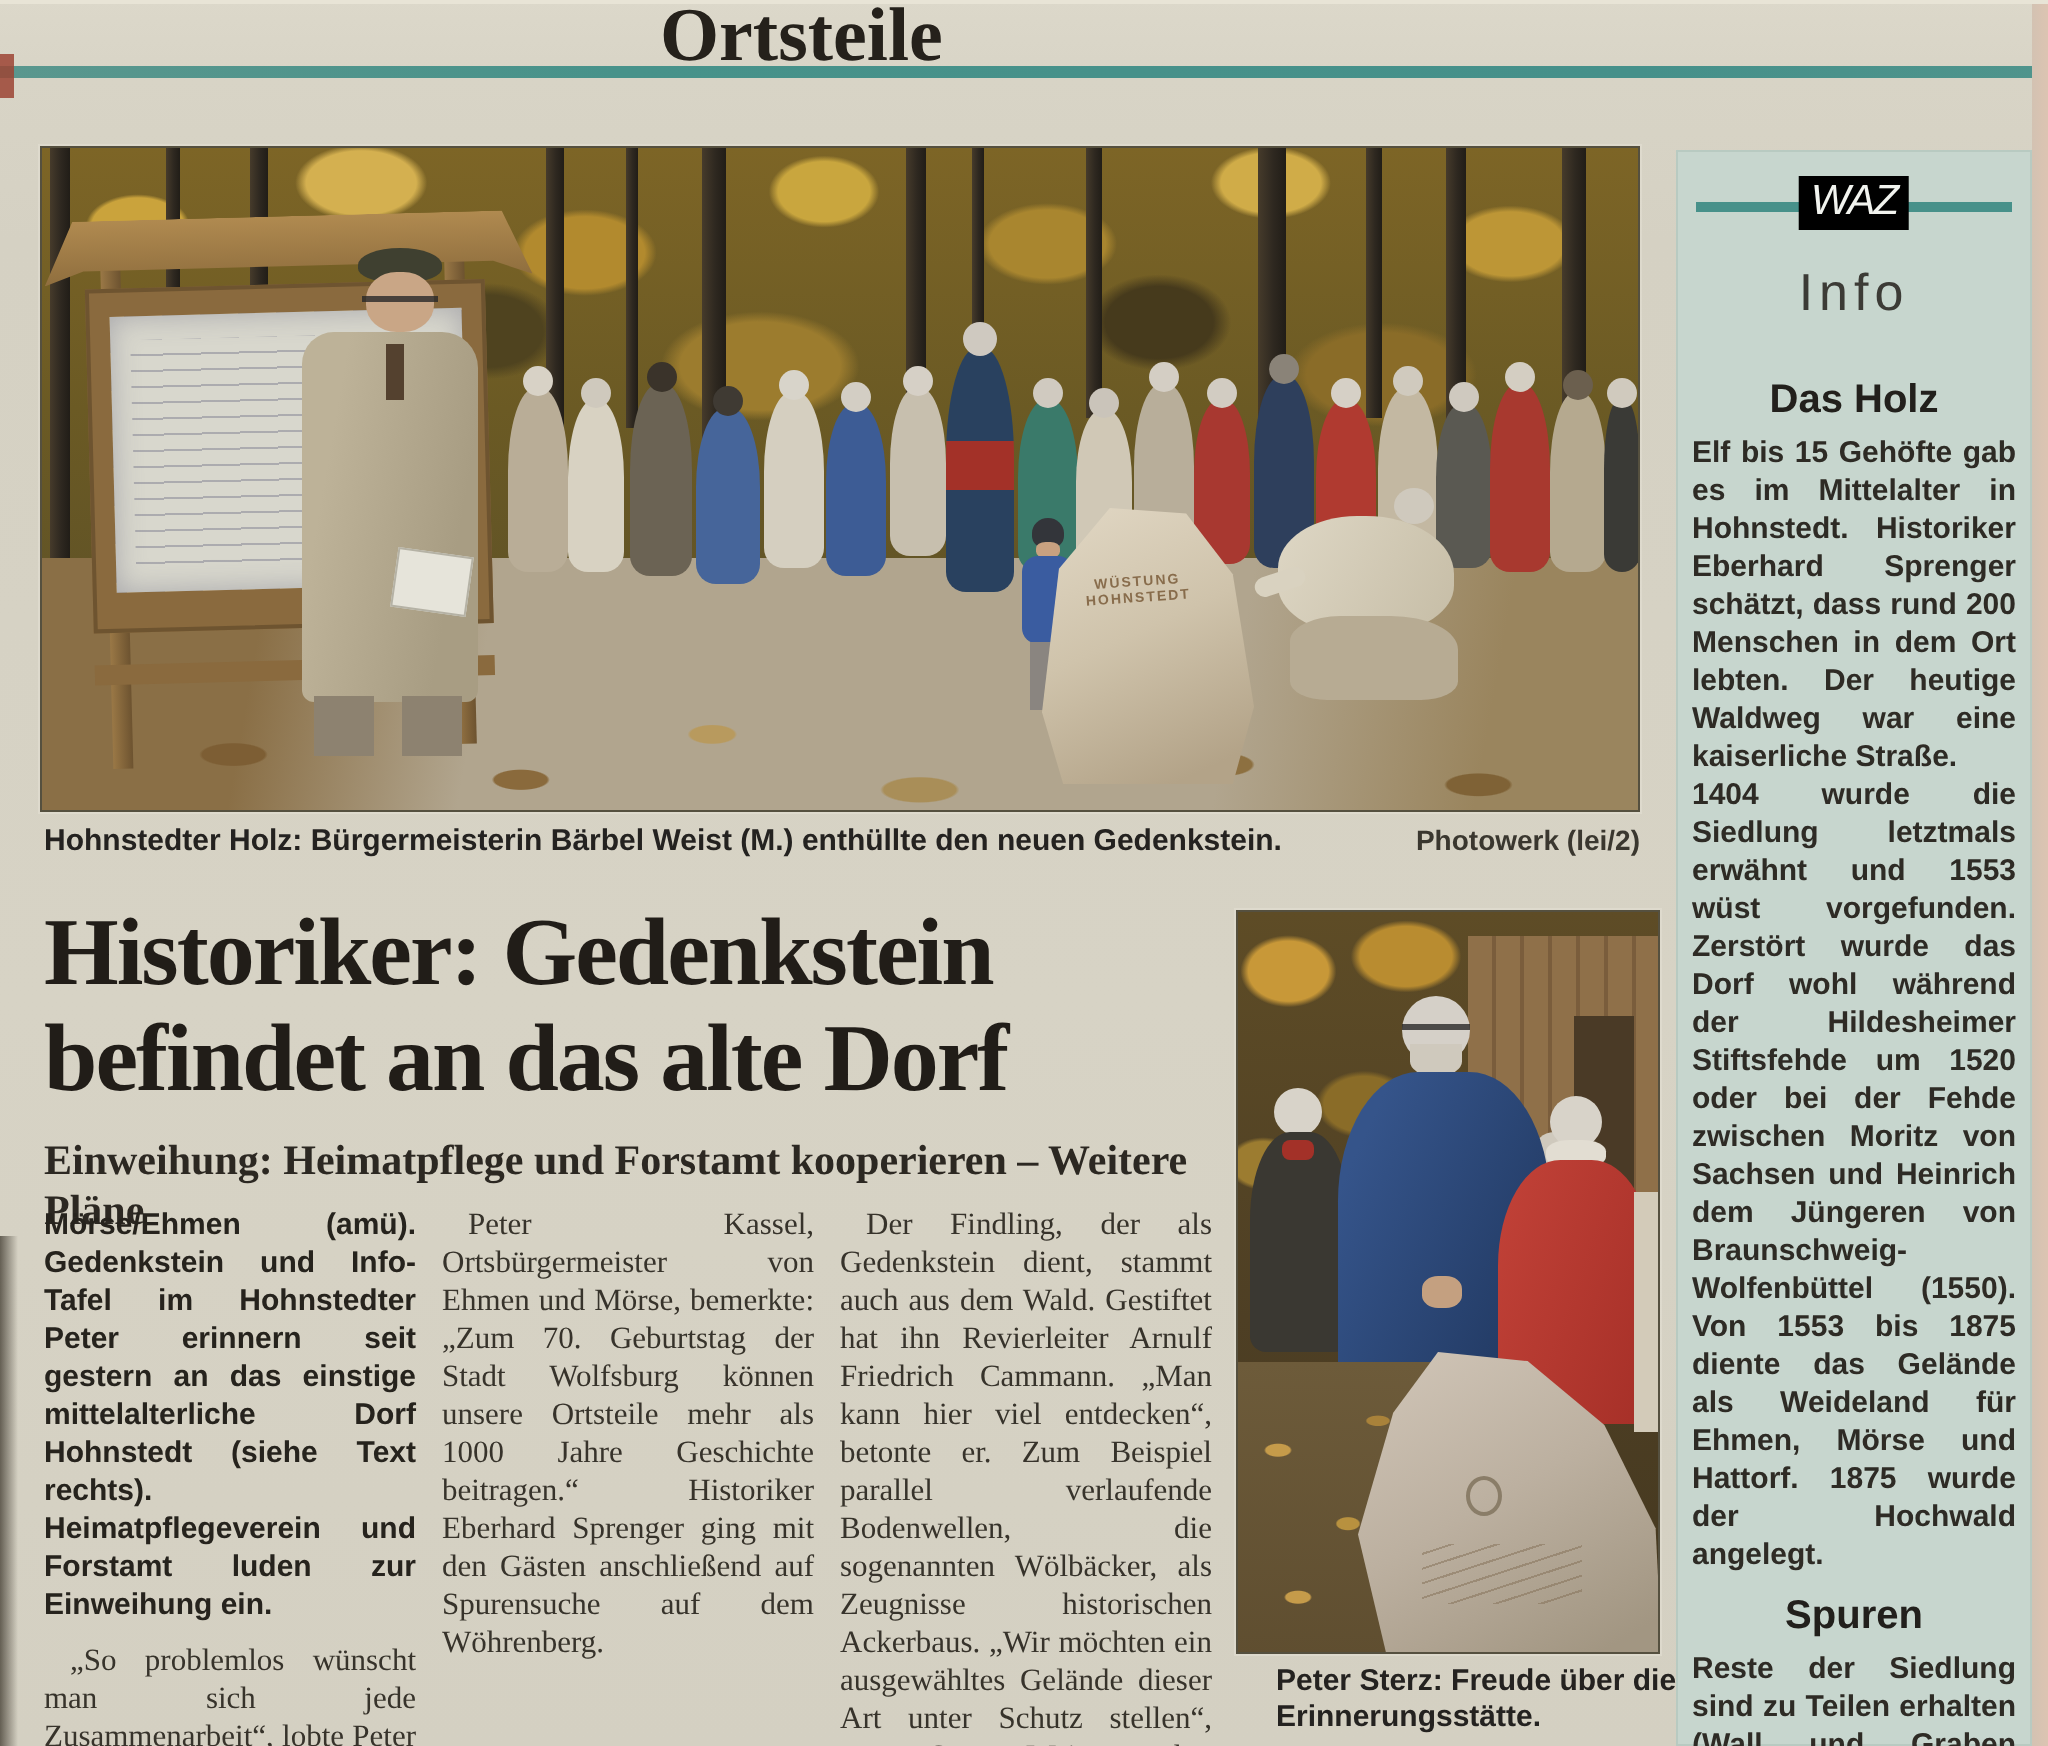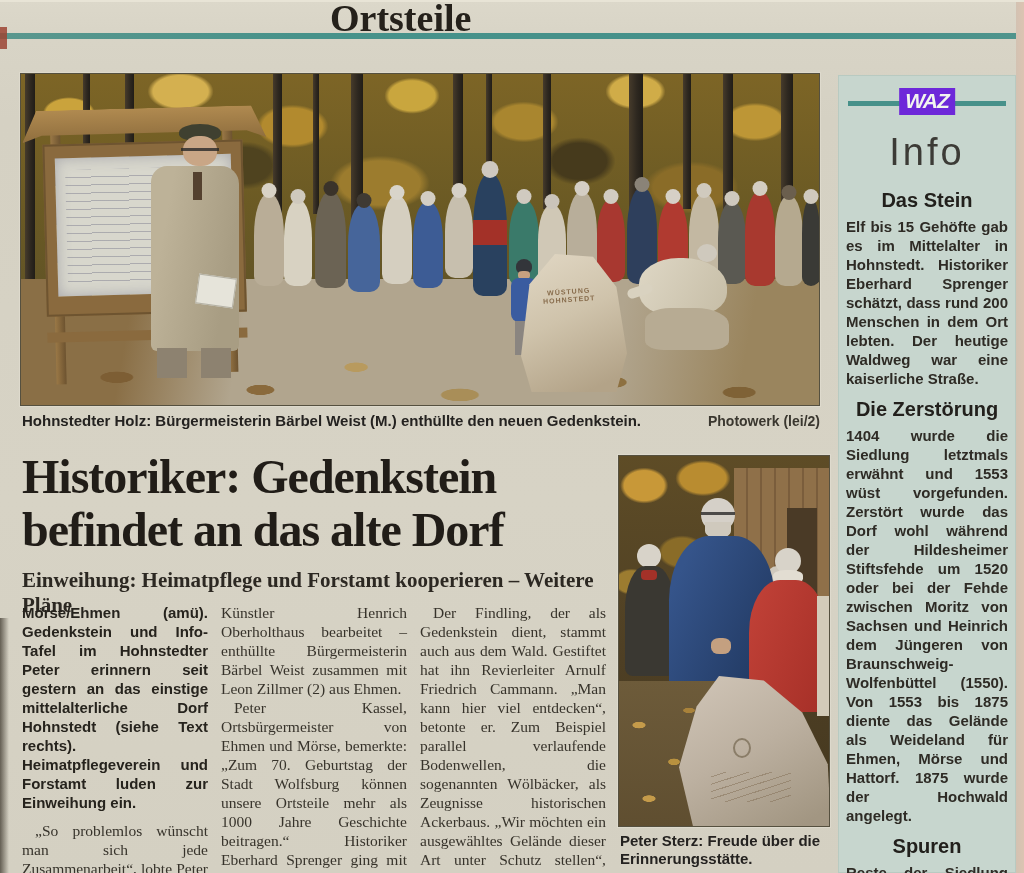--- a/index.html
+++ b/index.html
@@ -96,27 +96,27 @@
   .credit { font-size:14px; font-weight:bold; color:#3a372f; }
   .headline { position:absolute; left:22px; top:450px; width:592px; font-family:"Liberation Serif", serif; font-weight:bold; font-size:48px; line-height:53px; color:#211d18; letter-spacing:-1px; }
   .subhead { position:absolute; left:22px; top:568px; width:592px; font-family:"Liberation Serif", serif; font-weight:600; font-size:21px; color:#2c2822; }
   .cols { position:absolute; left:22px; top:603px; width:584px; height:270px; display:flex; gap:13px; overflow:hidden; }
   .col { flex:1; }
   .col p { text-align:justify; }
   .lead { font-size:15px; line-height:19px; font-weight:bold; color:#26231d; }
   .ser { font-family:"Liberation Serif", serif; font-size:15.5px; line-height:19px; color:#37332b; }
   .ind { text-indent:13px; }
   .gap { margin-top:9px; }
-  .cap2 { position:absolute; left:620px; top:832px; width:208px; font-size:15px; line-height:18px; font-weight:bold; color:#242220; }
+  .cap2 { position:absolute; left:638px; top:832px; width:208px; font-size:15px; line-height:18px; font-weight:bold; color:#242220; }
   
   .sidebar { position:absolute; left:838px; top:75px; width:178px; height:798px; background:#c7d6ce; padding:6px 8px 0 8px; overflow:hidden; box-shadow:inset 0 0 0 1px rgba(170,190,180,.5); }
   .waz-wrap { position:relative; height:50px; }
   .waz-line { position:absolute; left:2px; right:2px; top:20px; height:5px; background:#47918a; }
-  .waz-box { position:absolute; left:50%; top:7px; transform:translateX(-50%); background:#6d28d9; color:#f2f4ef; font-weight:bold; font-style:italic; font-size:21px; letter-spacing:-1px; padding:1px 6px 2px;text-align:center; }
-  .info-title { text-align:center; font-size:38px; font-weight:400; letter-spacing:3px; color:#3c3b36; height:48px; }
+  .waz-box { position:absolute; left:50%; top:7px; transform:translateX(-50%); background:#000000; color:#f2f4ef; font-weight:normal; font-style:italic; font-size:21px; letter-spacing:-1px; padding:1px 6px 2px;text-align:center; }
+  .info-title { text-align:center; font-size:26px; font-weight:400; letter-spacing:3px; color:#3c3b36; height:48px; }
   .sb-h { text-align:center; font-size:20px; font-weight:bold; color:#22201c; margin:10px 0 5px; }
   .sb-t { font-size:15px; line-height:19px; font-weight:600; text-align:justify; color:#2e2b25; }
   
   .edge-right { position:absolute; right:0; top:0; width:8px; height:873px; background:linear-gradient(90deg,#d3c2b2,#dcc4b2); }
   .edge-left-dark { position:absolute; left:0; top:618px; width:9px; height:255px; background:linear-gradient(90deg,rgba(40,34,24,.65),rgba(40,34,24,0)); }
   .mark-red { position:absolute; left:0; top:27px; width:7px; height:22px; background:#9c4434; opacity:.85; }
   .edge-top { position:absolute; left:0; top:0; width:1024px; height:2px; background:#e8e4d6; }
 </style>
 </head>
 <body>
@@ -213,21 +213,20 @@
     <div>befindet an das alte Dorf</div>
   </div>
   <div class="subhead">Einweihung: Heimatpflege und Forstamt kooperieren – Weitere Pläne</div>
 
   <div class="cols">
     <div class="col">
       <p class="lead">Mörse/Ehmen (amü). Gedenkstein und Info-Tafel im Hohnstedter Peter erinnern seit gestern an das einstige mittelalterliche Dorf Hohnstedt (siehe Text rechts). Heimatpflegeverein und Forstamt luden zur Einweihung ein.</p>
       <p class="ser ind gap">„So problemlos wünscht man sich jede Zusammenarbeit“, lobte Peter Sterz, Vorsitzender des Heimatpflegevereins, die Kooperation mit den Niedersächsischen Landesforsten. Den Stein – vom</p>
     </div>
     <div class="col">
-      <p class="ser">Künstler Henrich Oberholthaus bearbeitet – enthüllte Bürgermeisterin Bärbel Weist zusammen mit Leon Zillmer (2) aus Ehmen.</p>
       <p class="ser ind">Peter Kassel, Ortsbürgermeister von Ehmen und Mörse, bemerkte: „Zum 70. Geburtstag der Stadt Wolfsburg können unsere Ortsteile mehr als 1000 Jahre Geschichte beitragen.“ Historiker Eberhard Sprenger ging mit den Gästen anschließend auf Spurensuche auf dem Wöhrenberg.</p>
     </div>
     <div class="col">
       <p class="ser ind">Der Findling, der als Gedenkstein dient, stammt auch aus dem Wald. Gestiftet hat ihn Revierleiter Arnulf Friedrich Cammann. „Man kann hier viel entdecken“, betonte er. Zum Beispiel parallel verlaufende Bodenwellen, die sogenannten Wölbäcker, als Zeugnisse historischen Ackerbaus. „Wir möchten ein ausgewähltes Gelände dieser Art unter Schutz stellen“, sagte Sterz. Weist machte ihm Mut: „Da wird es sicher einen Weg geben.“</p>
     </div>
   </div>
 
   <div class="photo" style="left:618px;top:455px;width:212px;height:372px;">
     <div class="p2-bg"></div>
     <div class="p2-hut"></div>
@@ -266,24 +265,23 @@
   </div>
   <div class="cap2">Peter Sterz: Freude über die Erinnerungsstätte.</div>
 
   <div class="sidebar">
     <div class="waz-wrap">
       <div class="waz-line"></div>
       <div class="waz-box">WAZ</div>
     </div>
     <div class="info-title">Info</div>
 
-    <div class="sb-h">Das Stein</div>
+    <div class="sb-h">Das Holz</div>
     <div class="sb-t">Elf bis 15 Gehöfte gab es im Mittelalter in Hohnstedt. Historiker Eberhard Sprenger schätzt, dass rund 200 Menschen in dem Ort lebten. Der heutige Waldweg war eine kaiserliche Straße.</div>
 
-    <div class="sb-h">Die Zerstörung</div>
     <div class="sb-t">1404 wurde die Siedlung letztmals erwähnt und 1553 wüst vorgefunden. Zerstört wurde das Dorf wohl während der Hildesheimer Stiftsfehde um 1520 oder bei der Fehde zwischen Moritz von Sachsen und Heinrich dem Jüngeren von Braunschweig-Wolfenbüttel (1550). Von 1553 bis 1875 diente das Gelände als Weideland für Ehmen, Mörse und Hattorf. 1875 wurde der Hochwald angelegt.</div>
 
     <div class="sb-h">Spuren</div>
     <div class="sb-t">Reste der Siedlung sind zu Teilen erhalten (Wall und Graben eines ehemaligen Wehrturms, Brunnen). Die Lage des ehemaligen Kirchhofs kennzeichnen Immergrün-Pflanzen, die heute mitten im Wald wachsen. Eine Fußbodenkachel der Kirche befindet sich im Heimatmuseum Gifhorn.</div>
   </div>
 
   <div class="edge-right"></div>
   <div class="edge-left-dark"></div>
   <div class="mark-red"></div>
   <div class="edge-top"></div>

